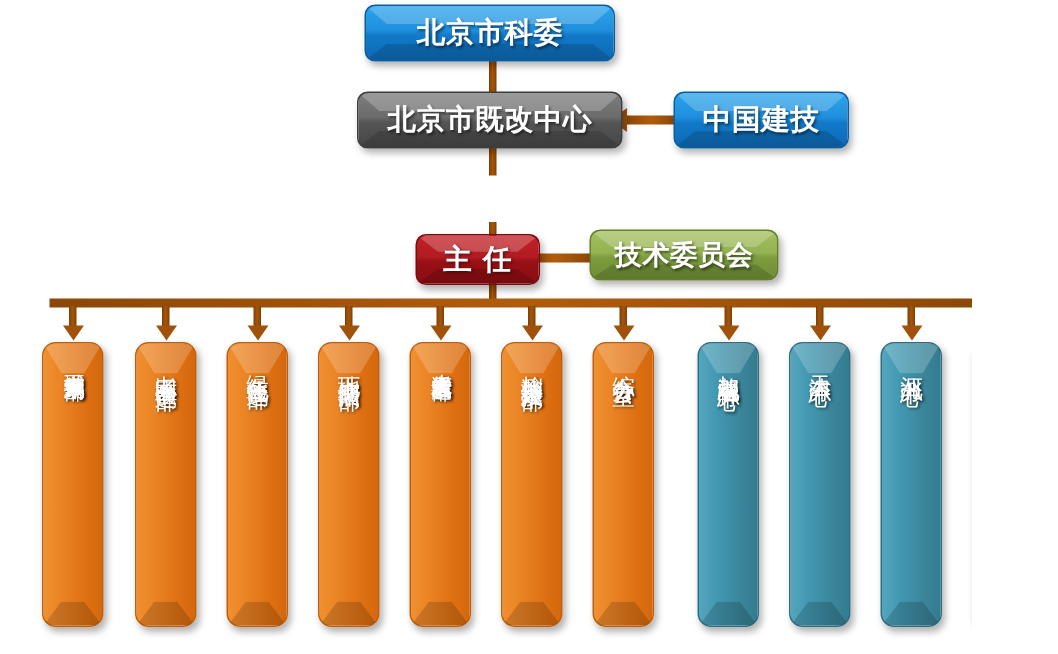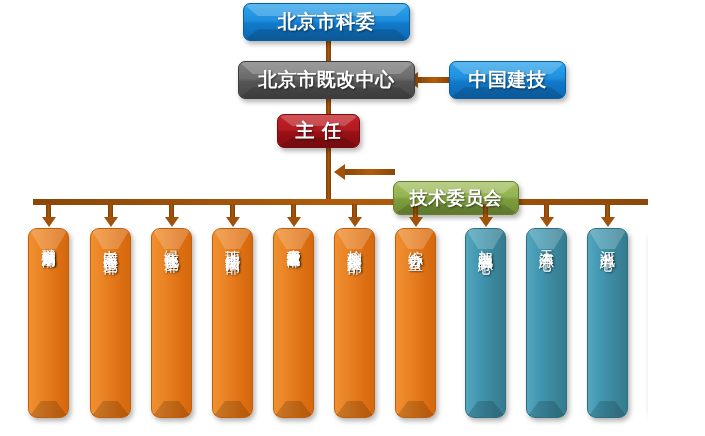--- a/index.html
+++ b/index.html
@@ -95,25 +95,25 @@
     background: linear-gradient(to bottom, #2ca4ec 0%, #1f8fdd 45%, #1179c9 55%, #0d69b4 100%);
     border: 1px solid #0a5e9e;
   }
   .theme-gray {
     background: linear-gradient(to bottom, #7e7e7e 0%, #6b6b6b 45%, #545454 55%, #474747 100%);
     border: 1px solid #3d3d3d;
   }
   .theme-red {
     background: linear-gradient(to bottom, #c52127 0%, #b01b21 45%, #971015 55%, #8a0d12 100%);
     border: 1px solid #7a0b10;
+    margin-top: 42px;
   }
   .theme-green {
     background: linear-gradient(to bottom, #a5c062 0%, #93b250 45%, #7d9c3e 55%, #6f8e35 100%);
     border: 1px solid #657f2f;
-    margin-top: 28px;
   }
   .theme-orange {
     background: linear-gradient(to right, #f09030 0%, #ea8425 30%, #dd6f12 75%, #d4680d 100%);
     border: 1px solid #c25d08;
   }
   .theme-teal {
     background: linear-gradient(to right, #55a6bd 0%, #4298b2 30%, #3a8499 75%, #347b8f 100%);
     border: 1px solid #2e6e81;
   }
 

